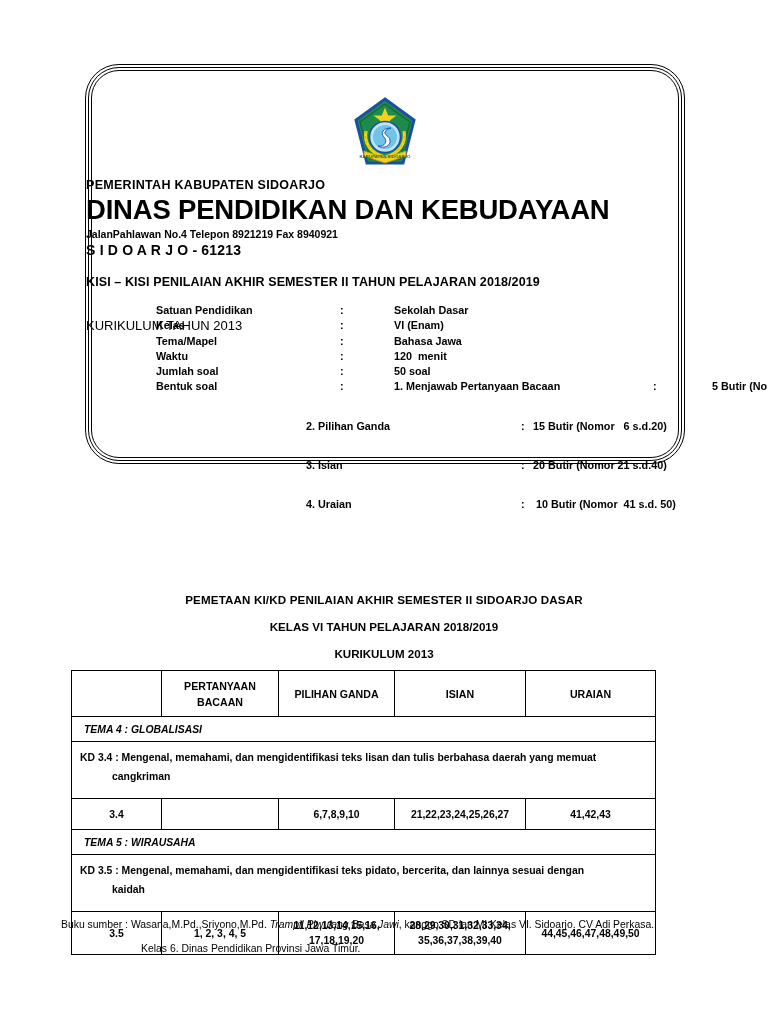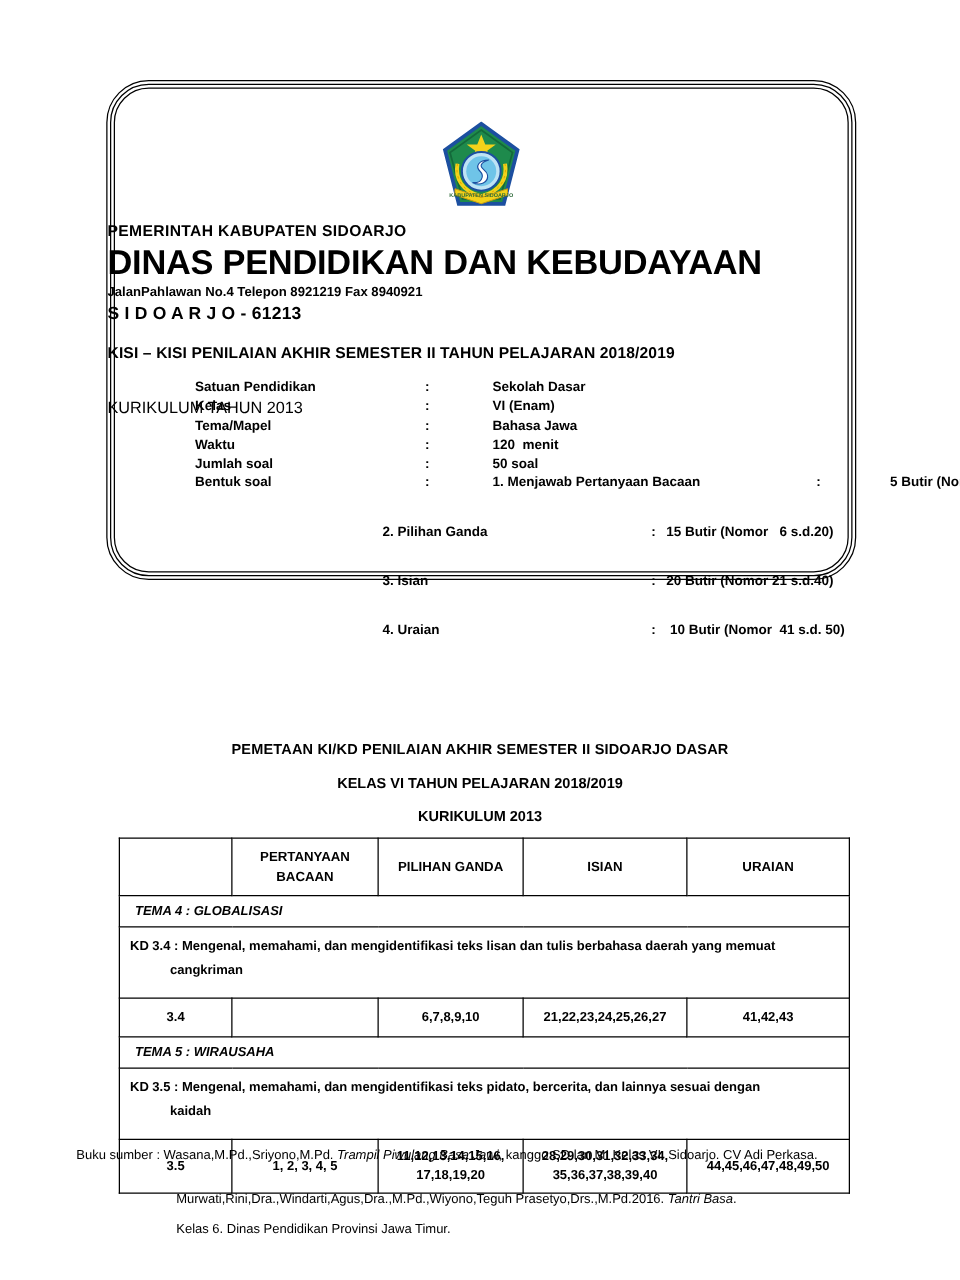--- a/index.html
+++ b/index.html
@@ -167,21 +167,20 @@
     left: 71px;
     top: 670px;
     width: 584px;
   }
   table.kisi {
     border-collapse: collapse;
     width: 584px;
     table-layout: fixed;
     font-size: 10.4px;
     font-weight: bold;
-    margin-left: 24px;
   }
   table.kisi td {
     border: 1px solid #000;
     padding: 0;
     vertical-align: middle;
   }
   .c1 { width: 90px; }
   .c2 { width: 117px; }
   .c3 { width: 116px; }
   .c4 { width: 131px; }
@@ -386,17 +385,14 @@
         <td class="num tall">44,45,46,47,48,49,50</td>
       </tr>
     </tbody>
   </table>
 </div>
 
 <div class="footer">
   <div class="foot-1">
     <span>Buku sumber  : Wasana,M.Pd.,Sriyono,M.Pd. </span><span class="ital">Trampil Piwulang Basa Jawi</span><span>, kanggo SD lan MI Kelas VI. Sidoarjo. CV Adi Perkasa.</span>
   </div>
-  <div class="foot-2">
-    <span>Murwati,Rini,Dra.,Windarti,Agus,Dra.,M.Pd.,Wiyono,Teguh Prasetyo,Drs.,M.Pd.2016. </span><span class="ital">Tantri Basa</span><span>.</span>
-  </div>
   <div class="foot-3">Kelas 6. Dinas Pendidikan Provinsi Jawa Timur.</div>
 </div>
 
 </body></html>

